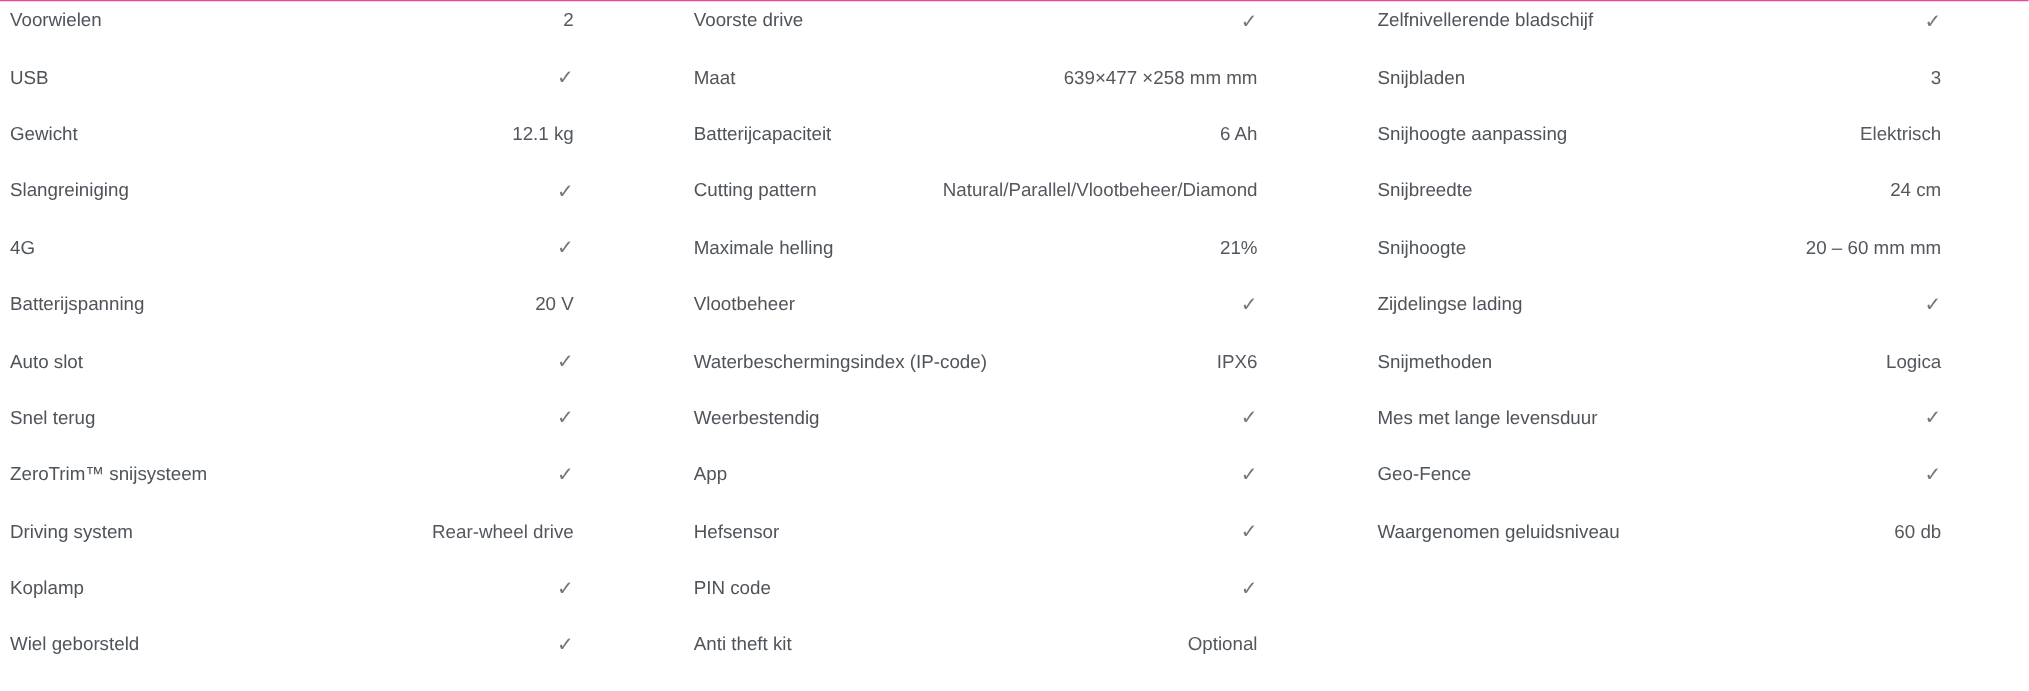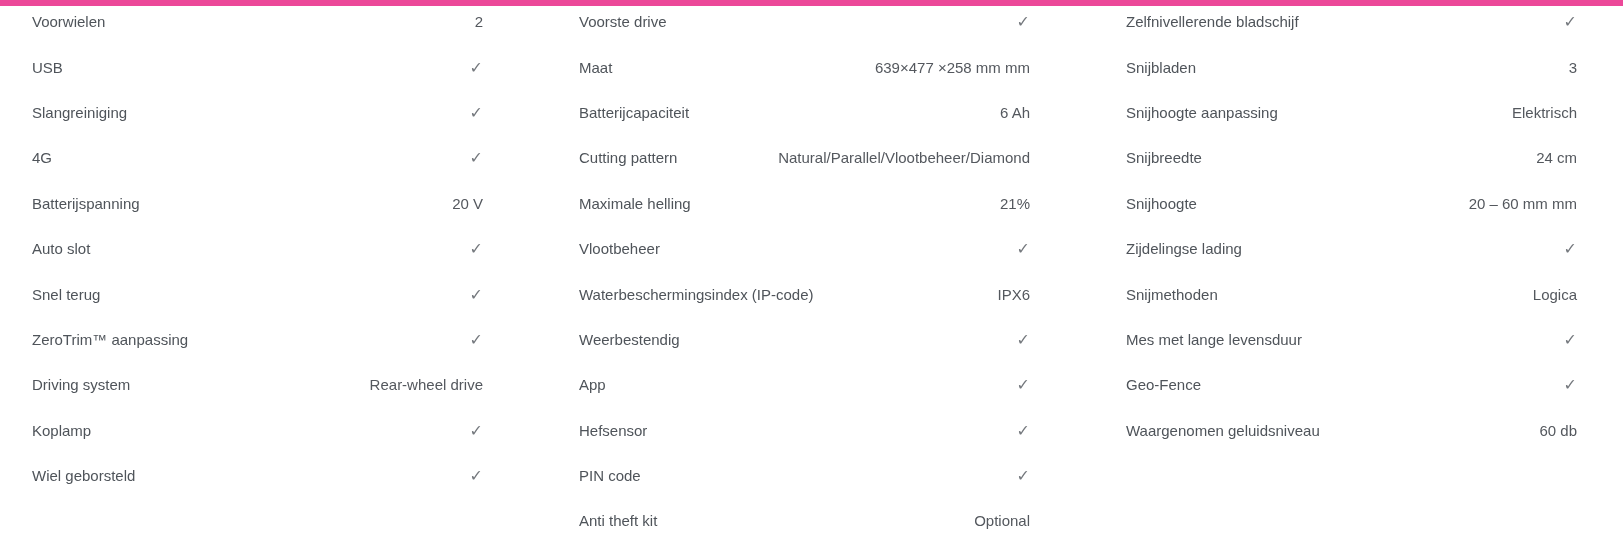--- a/index.html
+++ b/index.html
@@ -10,23 +10,22 @@
   body {
     width: 1623px;
     height: 553px;
     overflow: hidden;
     font-family: "Liberation Sans", sans-serif;
   }
   .spec-table {
     width: 1623px;
     height: 553px;
     box-sizing: border-box;
-    border-top: 6px solid #ec4899;
+    border-top: 1px solid #ec4899;
     overflow: hidden;
-    padding-left: 24px;
   }
   .columns {
     display: grid;
     grid-template-columns: 451px 451px 451px;
     column-gap: 96px;
     padding-left: 8px;
     margin-top: -7px;
   }
   .column {
     display: flex;
@@ -65,41 +64,45 @@
     <div class="column">
       <div class="spec-row">
         <span class="spec-label">Voorwielen</span>
         <span class="spec-value">2</span>
       </div>
       <div class="spec-row">
         <span class="spec-label">USB</span>
         <span class="spec-value check">✓</span>
       </div>
       <div class="spec-row">
+        <span class="spec-label">Gewicht</span>
+        <span class="spec-value">12.1 kg</span>
+      </div>
+      <div class="spec-row">
         <span class="spec-label">Slangreiniging</span>
         <span class="spec-value check">✓</span>
       </div>
       <div class="spec-row">
         <span class="spec-label">4G</span>
         <span class="spec-value check">✓</span>
       </div>
       <div class="spec-row">
         <span class="spec-label">Batterijspanning</span>
         <span class="spec-value">20 V</span>
       </div>
       <div class="spec-row">
         <span class="spec-label">Auto slot</span>
         <span class="spec-value check">✓</span>
       </div>
       <div class="spec-row">
         <span class="spec-label">Snel terug</span>
         <span class="spec-value check">✓</span>
       </div>
       <div class="spec-row">
-        <span class="spec-label">ZeroTrim™ aanpassing</span>
+        <span class="spec-label">ZeroTrim™ snijsysteem</span>
         <span class="spec-value check">✓</span>
       </div>
       <div class="spec-row">
         <span class="spec-label">Driving system</span>
         <span class="spec-value">Rear-wheel drive</span>
       </div>
       <div class="spec-row">
         <span class="spec-label">Koplamp</span>
         <span class="spec-value check">✓</span>
       </div>

